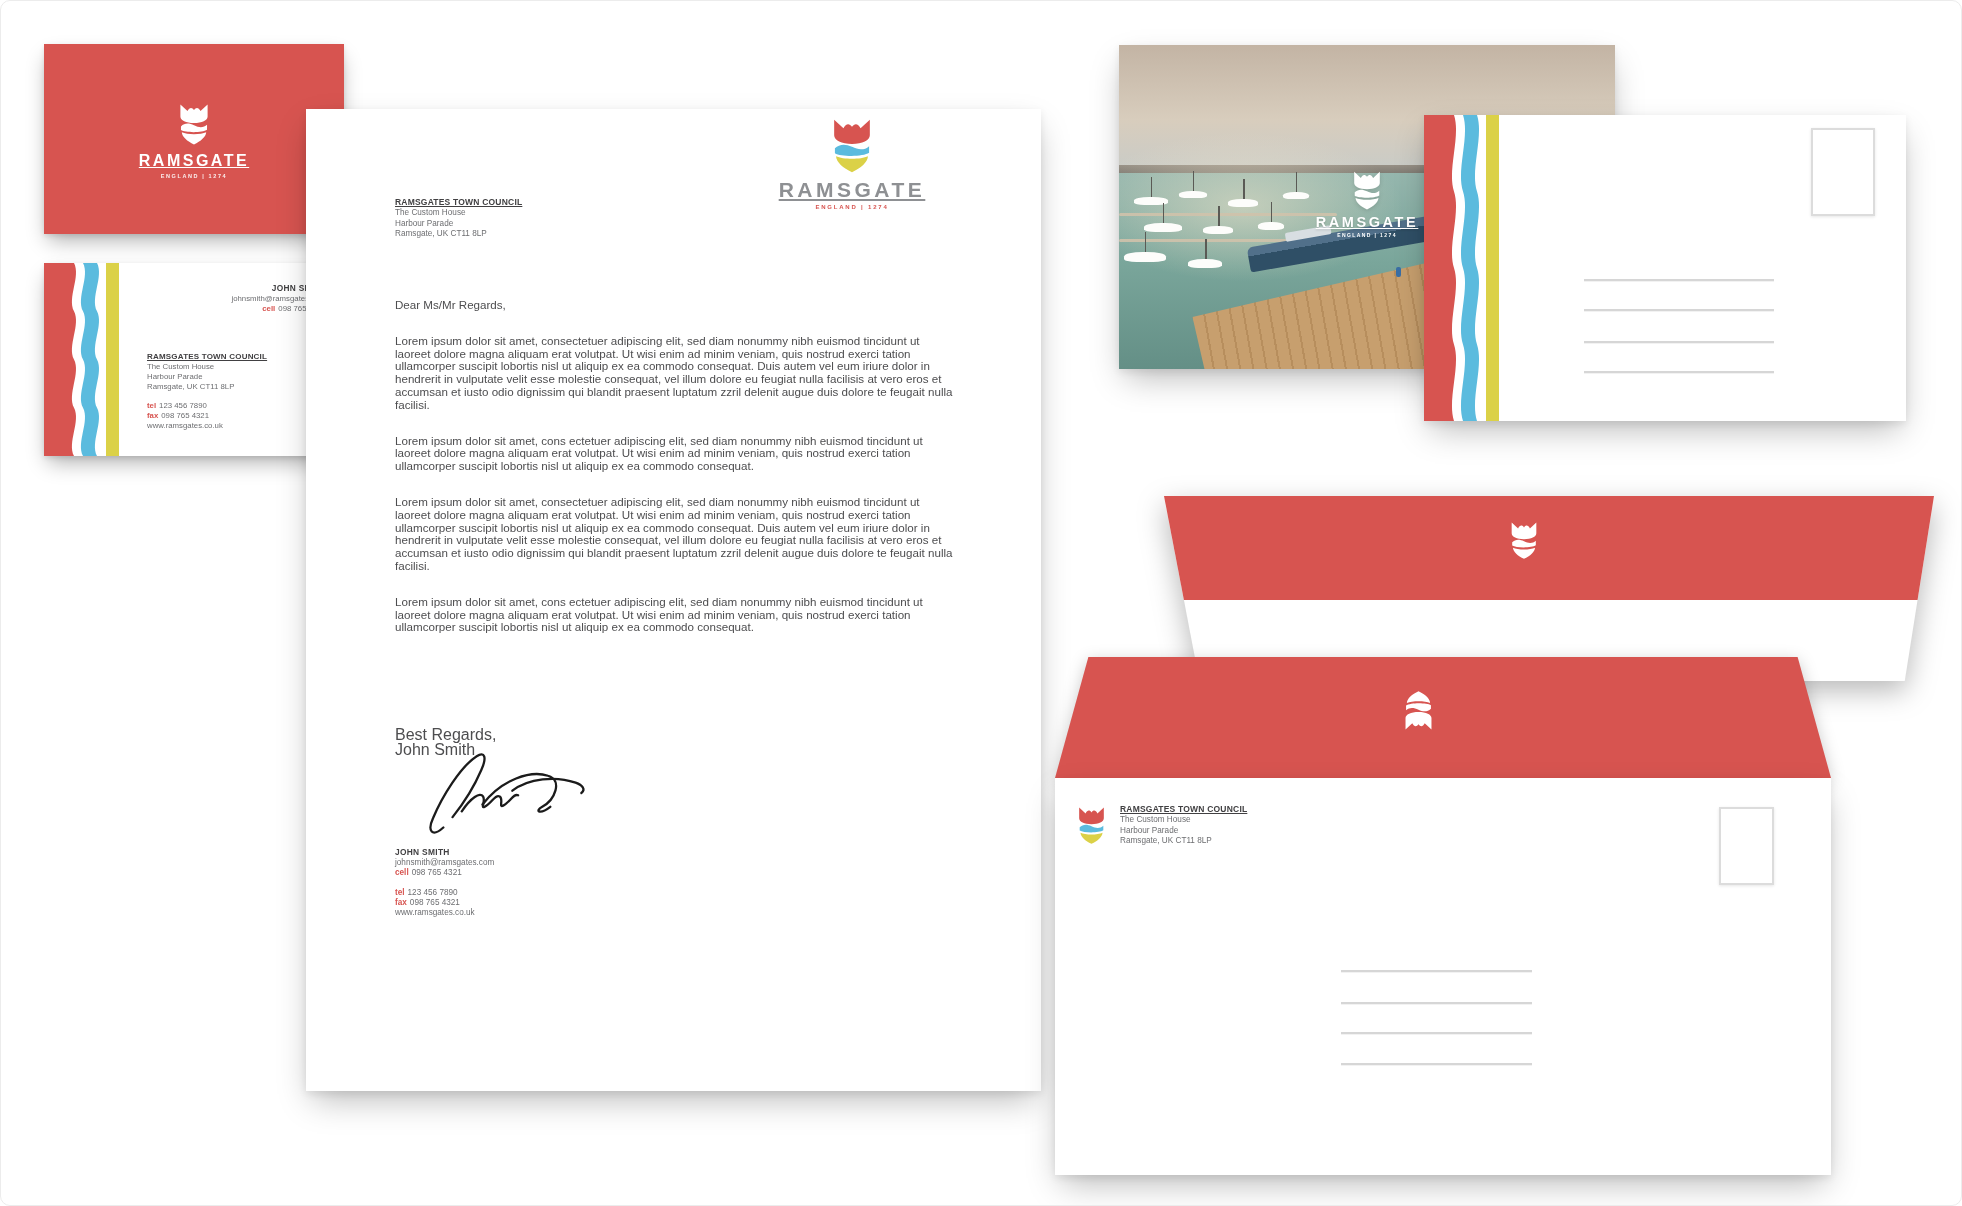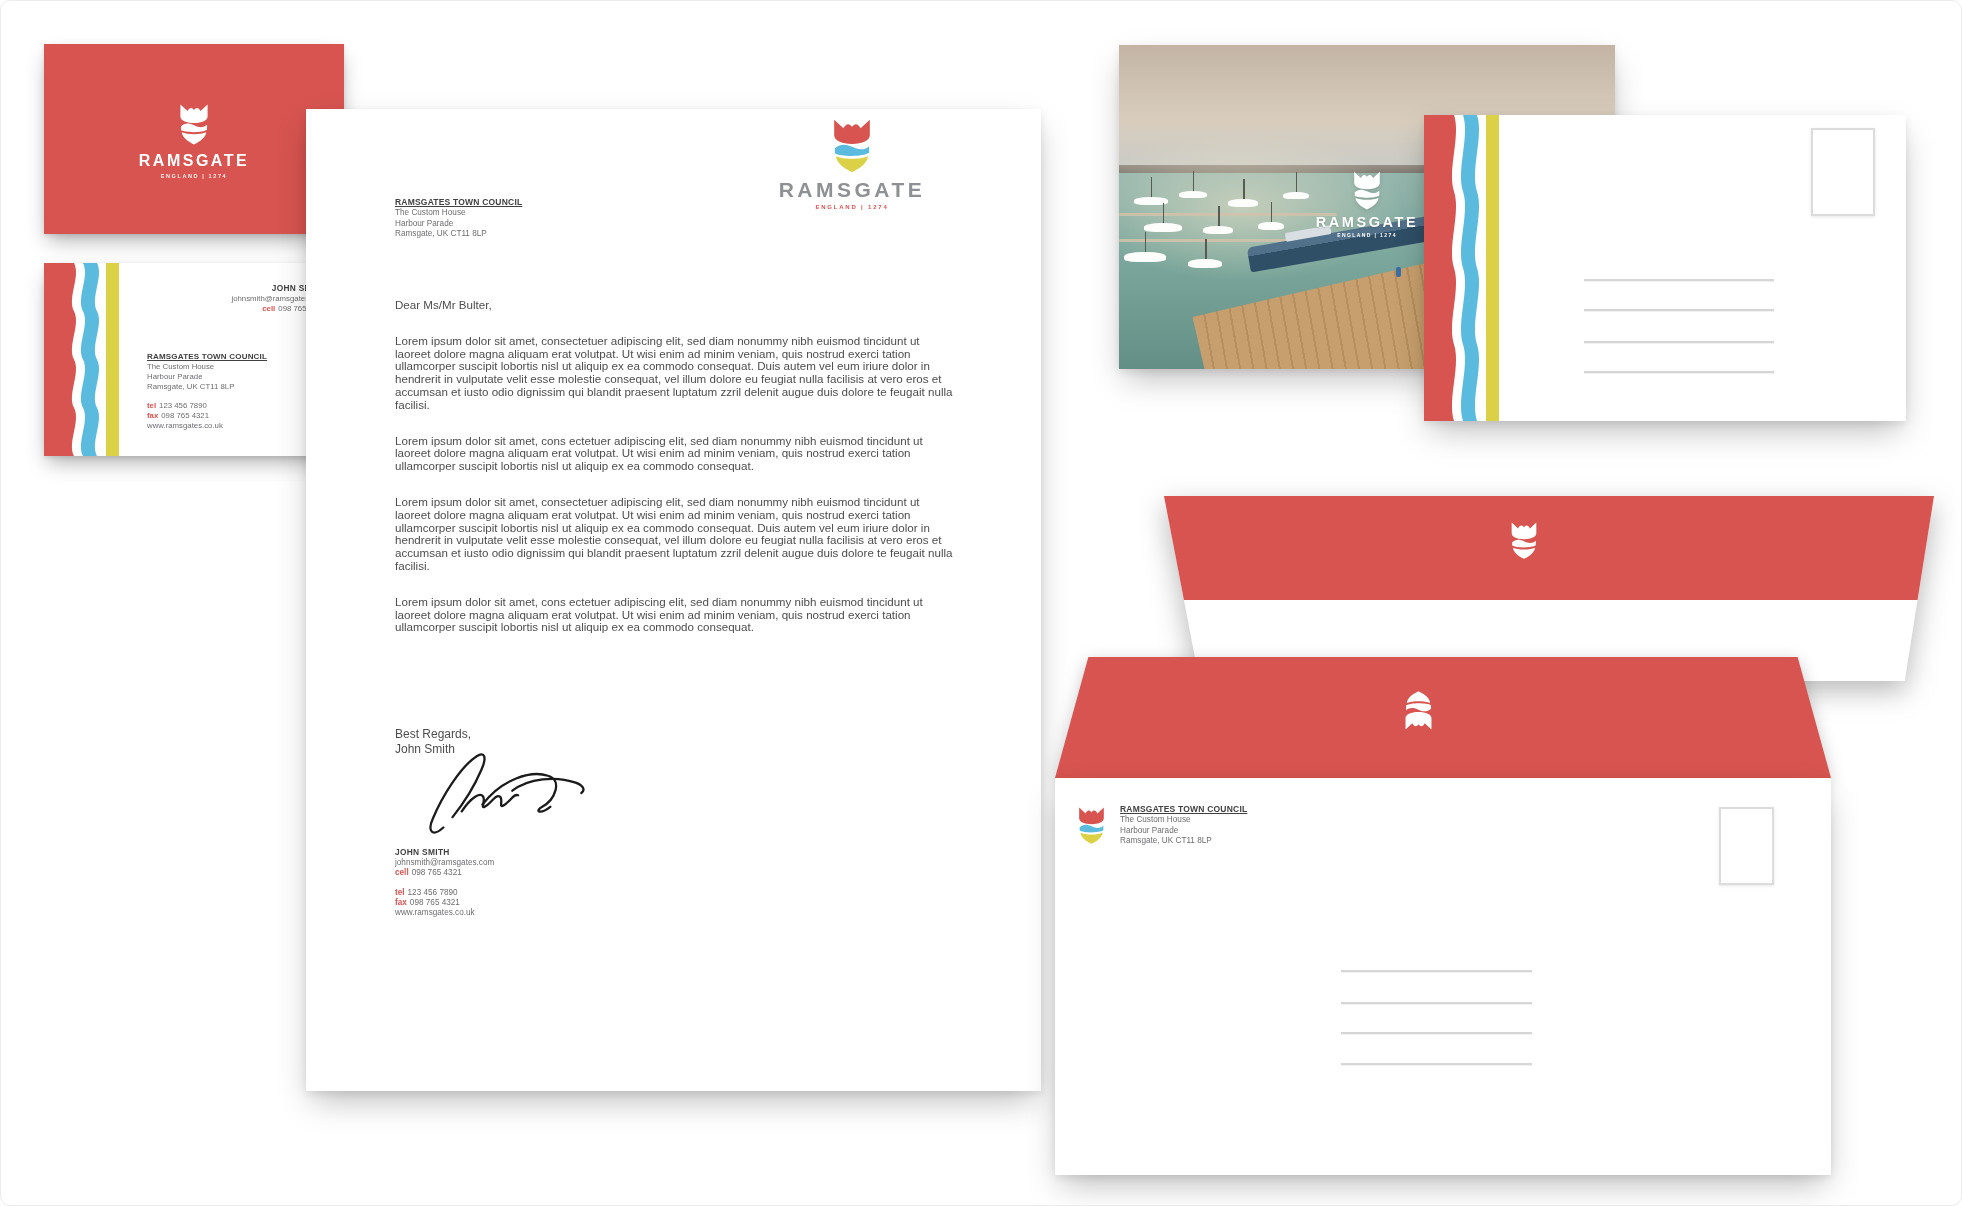--- a/index.html
+++ b/index.html
@@ -5,21 +5,21 @@
   html,body{margin:0;padding:0;background:#fff;}
   body{font-family:"Liberation Sans","DejaVu Sans",sans-serif;-webkit-font-smoothing:antialiased;}
   #canvas{position:relative;width:1962px;height:1206px;background:#fff;border:1px solid #ececec;border-radius:10px;overflow:hidden;box-sizing:border-box;}
   .abs{position:absolute;}
 
   
   .shadow-card{box-shadow:0 10px 20px -4px rgba(0,0,0,.32),0 2px 5px rgba(0,0,0,.10);}
   .shadow-sheet{box-shadow:0 14px 32px -6px rgba(0,0,0,.28),0 3px 8px rgba(0,0,0,.08);}
   .crown{display:block;}
   .crown.inv{transform:rotate(180deg);}
-  .wordmark{font-weight:bold;letter-spacing:3px;white-space:nowrap;}
+  .wordmark{font-weight:bold;letter-spacing:3px;white-space:nowrap;text-decoration:underline;}
   .tagline{font-weight:bold;white-space:nowrap;}
 
   
   #card-front{left:43px;top:43px;width:300px;height:190px;background:var(--red);text-align:center;}
   #card-front .crown{margin:60px auto 6px auto;}
   #card-front .wordmark{color:#fff;font-size:16px;letter-spacing:2.5px;}
   #card-front .tagline{color:#fff;font-size:5.5px;letter-spacing:1.6px;margin-top:3px;opacity:.9;}
 
   
   #card-back{left:43px;top:262px;width:300px;height:193px;background:#fff;}
@@ -38,21 +38,21 @@
   #lh-logo{position:absolute;left:466px;top:10px;width:160px;text-align:center;}
   #lh-logo .crown{margin:0 auto 4px auto;}
   #lh-logo .wordmark{color:var(--gray);font-size:21px;letter-spacing:3.5px;}
   #lh-logo .tagline{color:var(--red);font-size:6px;letter-spacing:1.8px;margin-top:2px;}
   #lh-address{position:absolute;left:89px;top:88px;}
   #lh-address .o-name{font-size:8.5px;}
   #lh-address .o-line{font-size:8.2px;line-height:10.6px;}
   #letter-body{position:absolute;left:89px;top:190px;width:562px;font-size:11.6px;line-height:12.8px;color:var(--body);}
   #letter-body p{margin:0 0 23px 0;}
   #letter-body .salutation{margin-bottom:23px;}
-  #closing{position:absolute;left:89px;top:618px;font-size:12px;line-height:15px;color:var(--body);}
+  #closing{position:absolute;left:89px;top:618px;font-size:16px;line-height:15px;color:var(--body);}
   #signature{position:absolute;left:80px;top:638px;}
   #lh-footer{position:absolute;left:89px;top:738px;}
   #lh-footer .c-name{font-size:8.4px;line-height:10.5px;}
   #lh-footer .c-line{font-size:8.2px;line-height:10px;}
 
   
   #postcard-front{left:1118px;top:44px;width:496px;height:324px;overflow:hidden;background:#9eb3ae;z-index:1;}
   .ph-sky{position:absolute;left:0;top:0;width:100%;height:42%;background:linear-gradient(180deg,#c3b4a4 0%,#d8cdbd 55%,#c6cbc9 100%);}
   .ph-breakwater{position:absolute;left:0;top:37%;width:100%;height:10px;background:linear-gradient(180deg,#8e857a,#6e6a61);opacity:.85;}
   .ph-structure{position:absolute;background:#7c7366;}
@@ -153,21 +153,21 @@
       <div class="wordmark">RAMSGATE</div>
       <div class="tagline">ENGLAND | 1274</div>
     </div>
     <div id="lh-address">
       <div class="o-name">RAMSGATES TOWN COUNCIL</div>
       <div class="o-line">The Custom House</div>
       <div class="o-line">Harbour Parade</div>
       <div class="o-line">Ramsgate, UK CT11 8LP</div>
     </div>
     <div id="letter-body">
-      <div class="salutation">Dear Ms/Mr Bulter,</div>
+      <div class="salutation">Dear Ms/Mr Regards,</div>
       <p>Lorem ipsum dolor sit amet, consectetuer adipiscing elit, sed diam nonummy nibh euismod tincidunt ut laoreet dolore magna aliquam erat volutpat. Ut wisi enim ad minim veniam, quis nostrud exerci tation ullamcorper suscipit lobortis nisl ut aliquip ex ea commodo consequat. Duis autem vel eum iriure dolor in hendrerit in vulputate velit esse molestie consequat, vel illum dolore eu feugiat nulla facilisis at vero eros et accumsan et iusto odio dignissim qui blandit praesent luptatum zzril delenit augue duis dolore te feugait nulla facilisi.</p>
       <p>Lorem ipsum dolor sit amet, cons ectetuer adipiscing elit, sed diam nonummy nibh euismod tincidunt ut laoreet dolore magna aliquam erat volutpat. Ut wisi enim ad minim veniam, quis nostrud exerci tation ullamcorper suscipit lobortis nisl ut aliquip ex ea commodo consequat.</p>
       <p>Lorem ipsum dolor sit amet, consectetuer adipiscing elit, sed diam nonummy nibh euismod tincidunt ut laoreet dolore magna aliquam erat volutpat. Ut wisi enim ad minim veniam, quis nostrud exerci tation ullamcorper suscipit lobortis nisl ut aliquip ex ea commodo consequat. Duis autem vel eum iriure dolor in hendrerit in vulputate velit esse molestie consequat, vel illum dolore eu feugiat nulla facilisis at vero eros et accumsan et iusto odio dignissim qui blandit praesent luptatum zzril delenit augue duis dolore te feugait nulla facilisi.</p>
       <p>Lorem ipsum dolor sit amet, cons ectetuer adipiscing elit, sed diam nonummy nibh euismod tincidunt ut laoreet dolore magna aliquam erat volutpat. Ut wisi enim ad minim veniam, quis nostrud exerci tation ullamcorper suscipit lobortis nisl ut aliquip ex ea commodo consequat.</p>
     </div>
     <div id="closing">
       <div>Best Regards,</div>
       <div>John Smith</div>
     </div>
     <svg id="signature" width="255" height="92" viewBox="0 0 300 160" fill="none" stroke="#1b1b1b" stroke-width="4" stroke-linecap="round">

